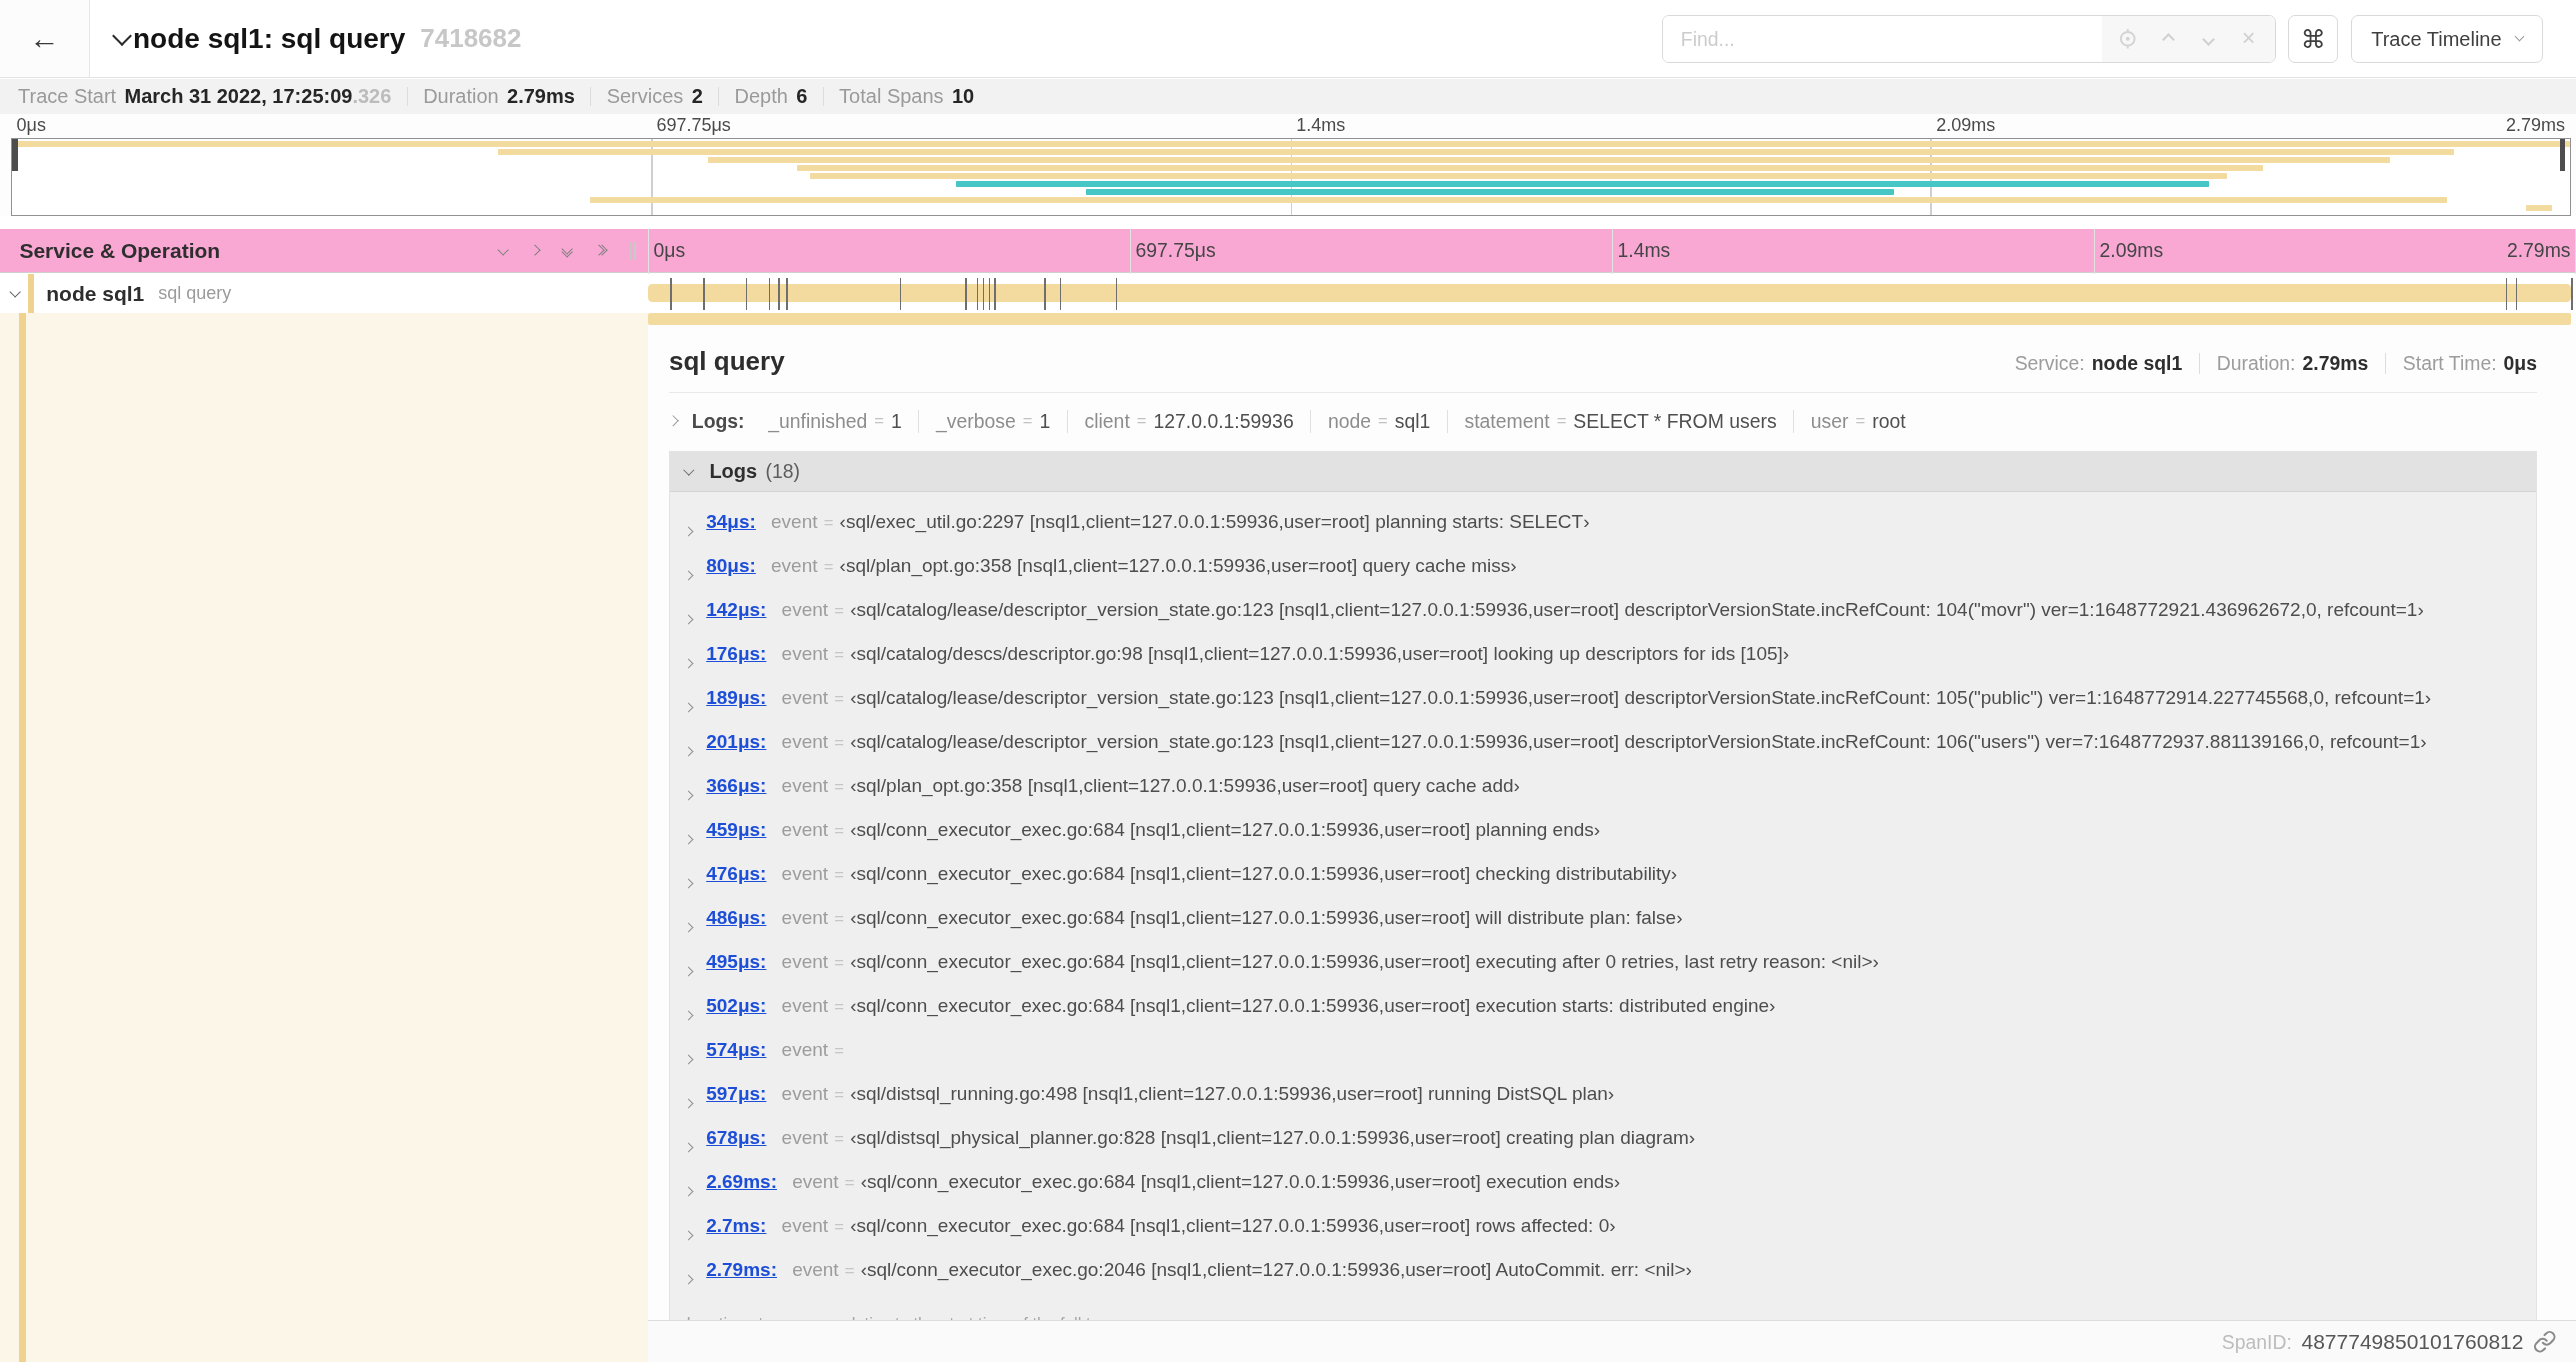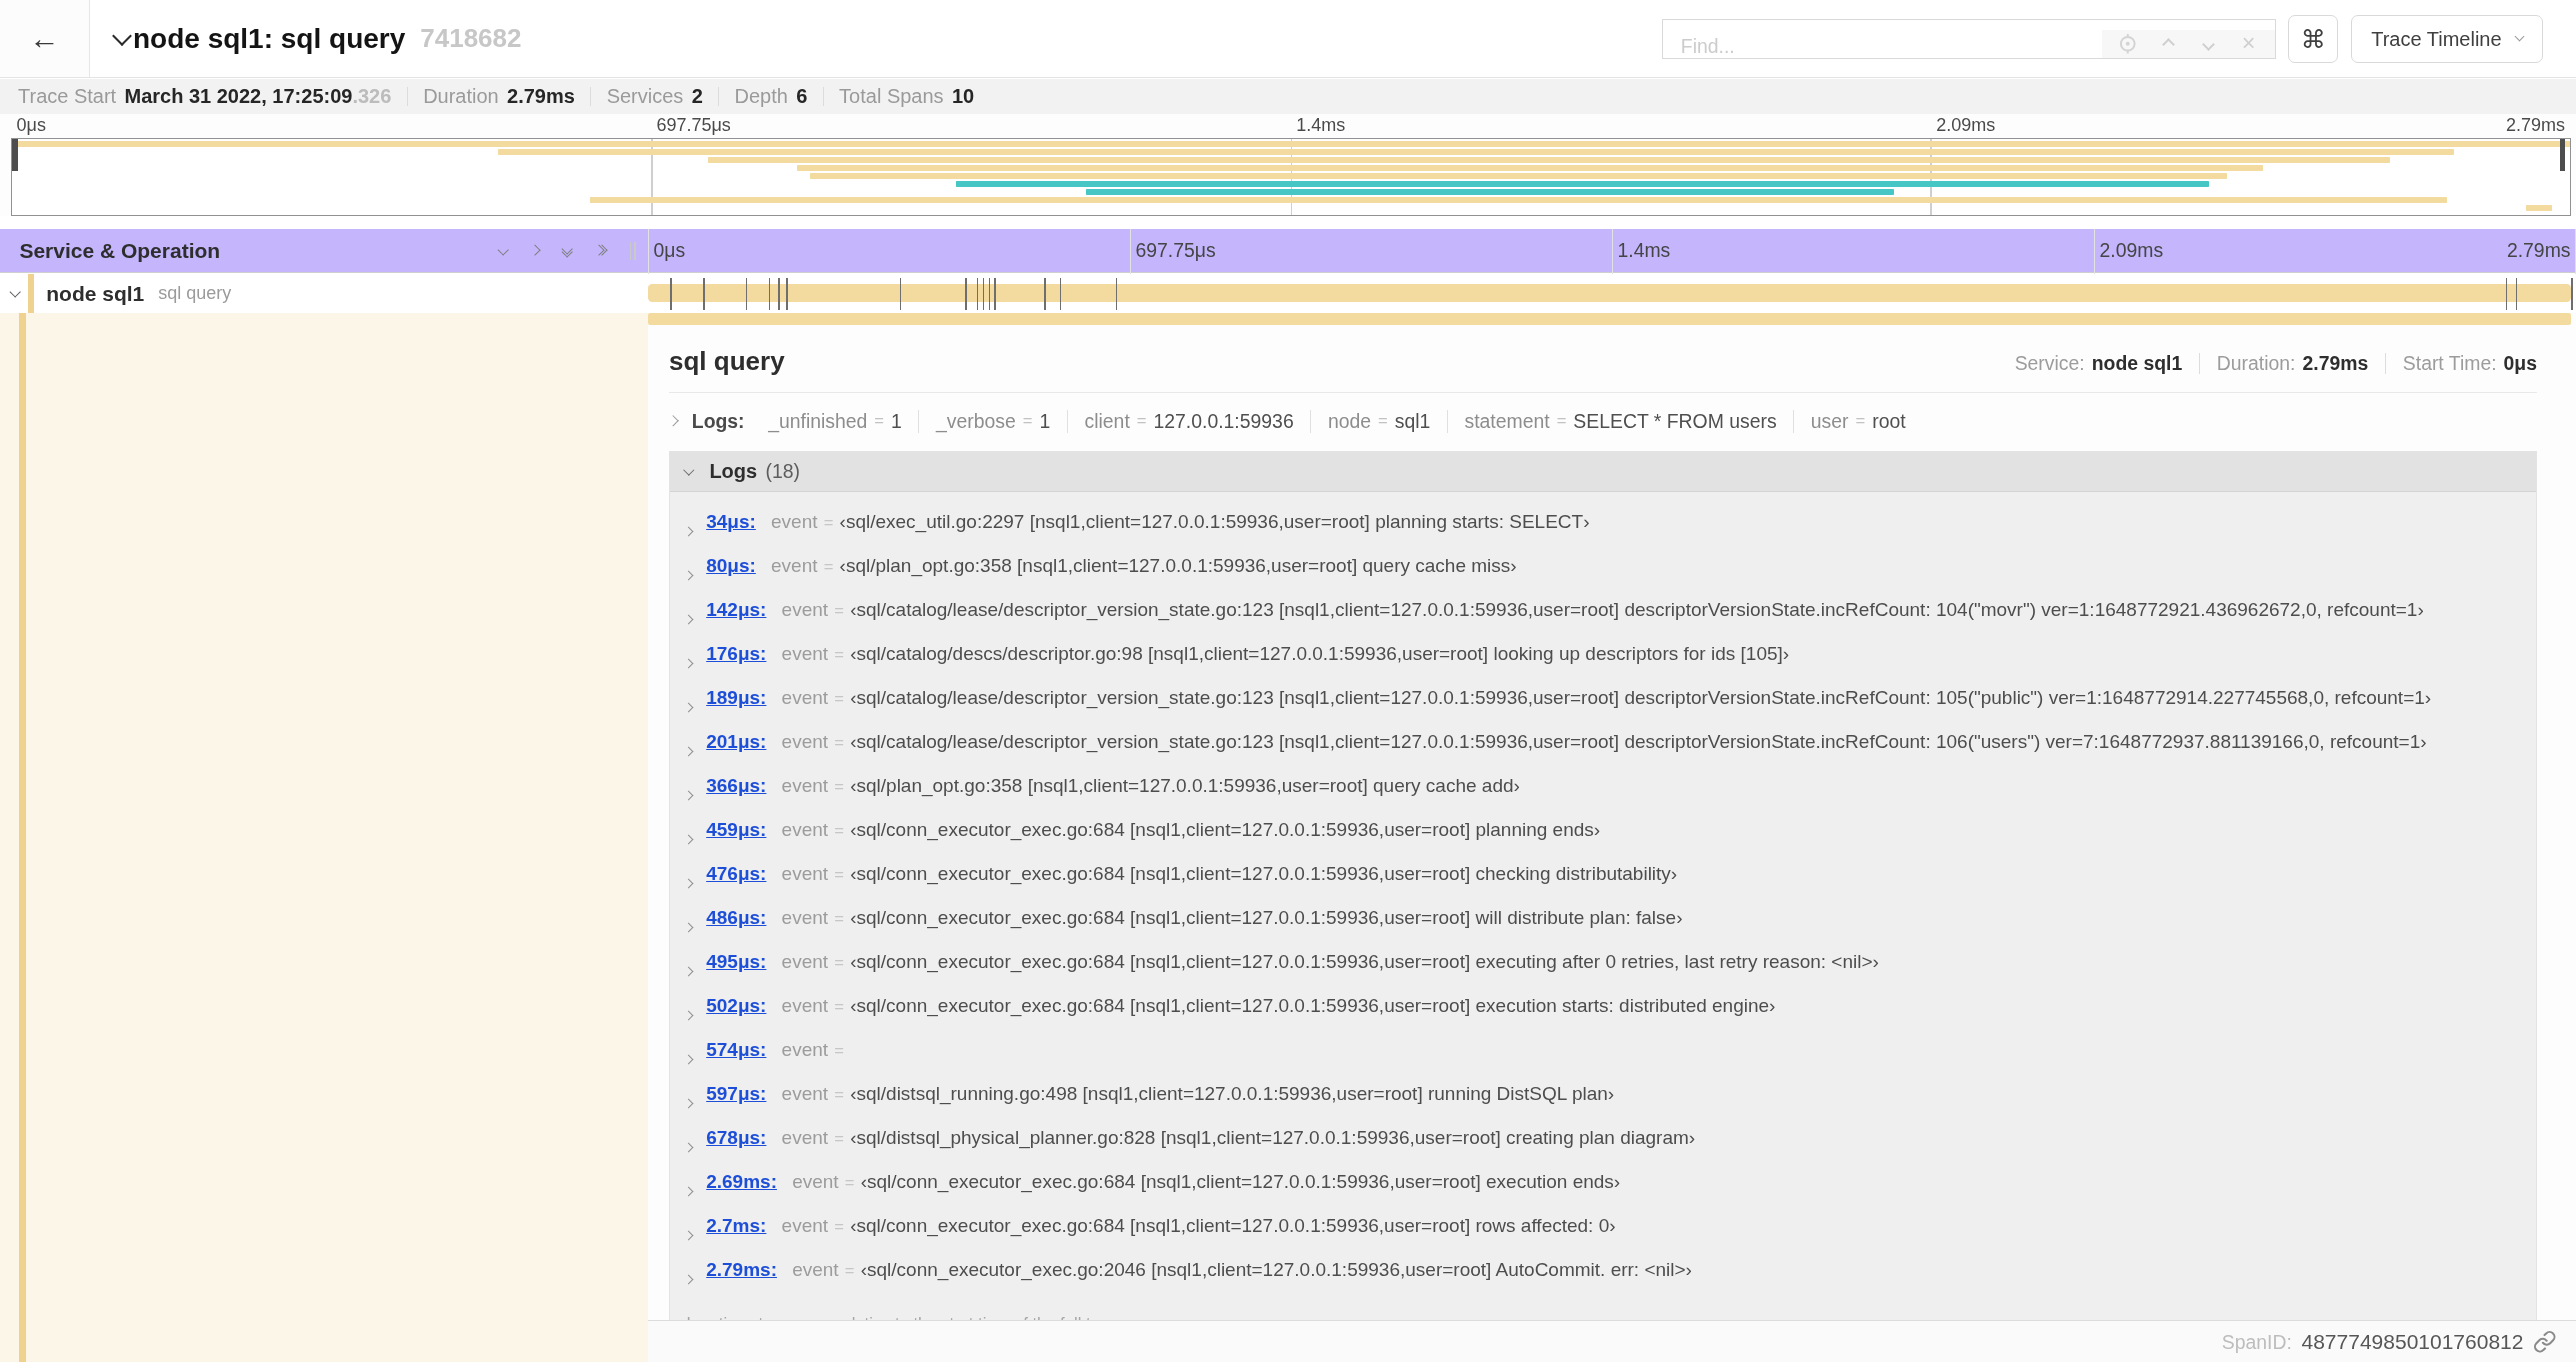--- a/index.html
+++ b/index.html
@@ -20,22 +20,22 @@
   .topbar { position: absolute; left: 0; top: 0; width: 100%; height: 78px;
             background: #fff; border-bottom: 1.4px solid #e4e4e4; display: flex; align-items: center; }
   .backbtn { width: 90px; height: 100%; border-right: 1.4px solid #e6e6e6; background: #fcfcfc;
              display: flex; align-items: center; justify-content: center; cursor: pointer; }
   .backbtn span { font-size: 30.5px; color: #3a3a3a; line-height: 1; }
   .titlewrap { display: flex; align-items: center; margin-left: 25px; gap: 4px; }
   .titlewrap .chev { margin-top: -5.5px; }
   .trace-title { font-size: 28px; font-weight: bold; color: #141414; letter-spacing: 0; }
   .trace-id { font-size: 26px; font-weight: bold; color: #c7c7c7; margin-left: 11px; }
   .topctrl { position: absolute; right: 33px; top: 0; height: 78px; display: flex; align-items: center; gap: 12.5px; }
-  .findgroup { display: flex; width: 614px; height: 40px; border: 1.4px solid #d9d9d9; border-radius: 0;
-               overflow: hidden; background: #fff; align-items: flex-end; }
+  .findgroup { display: flex; width: 614px; height: 48px; border: 1.4px solid #d9d9d9; border-radius: 7px;
+               overflow: hidden; background: #fff; }
   .findgroup input { flex: 1; border: none; outline: none; font-size: 19.4px; padding: 0 18px;
                      font-family: "Liberation Sans", sans-serif; color: #444; background: #fff; }
   .findgroup input::placeholder { color: #ccc; }
   .findbtns { width: 173px; background: #f7f7f7; display: flex; align-items: center;
               justify-content: space-evenly; }
   .findbtns .fbtn { display: inline-flex; align-items: center; justify-content: center;
                     width: 28px; height: 28px; cursor: pointer; }
   .fbtn .x { font-size: 23.5px; color: #d0d0d0; line-height: 1; }
   .sqbtn { height: 48px; border: 1.4px solid #d9d9d9; border-radius: 7px; background: #fff;
            display: flex; align-items: center; justify-content: center; cursor: pointer; }
@@ -56,21 +56,21 @@
   .minimap { position: absolute; left: 0; top: 114px; width: 100%; height: 102px; background: #fdfdfd; }
   .mm-labels { position: absolute; left: 11px; right: 5.5px; top: 0; height: 23.5px; font-size: 18px; color: #4a4a4a; }
   .mm-labels .tl-lab { position: absolute; top: 1.4px; }
   .mm-canvas { position: absolute; left: 11px; right: 5.5px; top: 23.5px; height: 78px;
                background: #fff; border: 1.4px solid #919191; cursor: crosshair; }
   .mm-grid { position: absolute; top: 0; bottom: 0; width: 1.4px; background: #cfcfcf; }
   .mm-span { position: absolute; height: 6.2px; border-radius: 0.7px; }
   .mm-handle { position: absolute; top: 0; width: 5.5px; height: 32px; background: #4d4d4d; z-index: 3; }
 
   
-  .tlhead { position: absolute; left: 0; top: 229px; width: 100%; height: 44px; background: #c4b5fd;
+  .tlhead { position: absolute; left: 0; top: 229px; width: 100%; height: 44px; background: #f9a8d4;
             border-bottom: 1.4px solid #cfcfcf; }
   .tlhead-left { position: absolute; left: 0; top: 0; width: 648px; height: 100%;
                  display: flex; align-items: center; padding: 0 12.5px 0 19.4px; }
   .so-title { font-size: 21px; font-weight: bold; color: #2e2e2e; flex: 1; }
   .collapse-icons { display: flex; align-items: center; gap: 23.5px; margin-right: 23.5px; }
   .cicon { display: inline-flex; flex-direction: column; align-items: center; cursor: pointer; line-height: 0; }
   .cicon .chev { border-width: 1.7px; border-color: #7e7e7e; width: 8.3px; height: 8.3px; }
   .cicon .chev + .chev { margin-top: -4.8px; }
   .cicon.rowd { flex-direction: row; }
   .cicon.rowd .chev + .chev { margin-top: 0; margin-left: -4.8px; }

